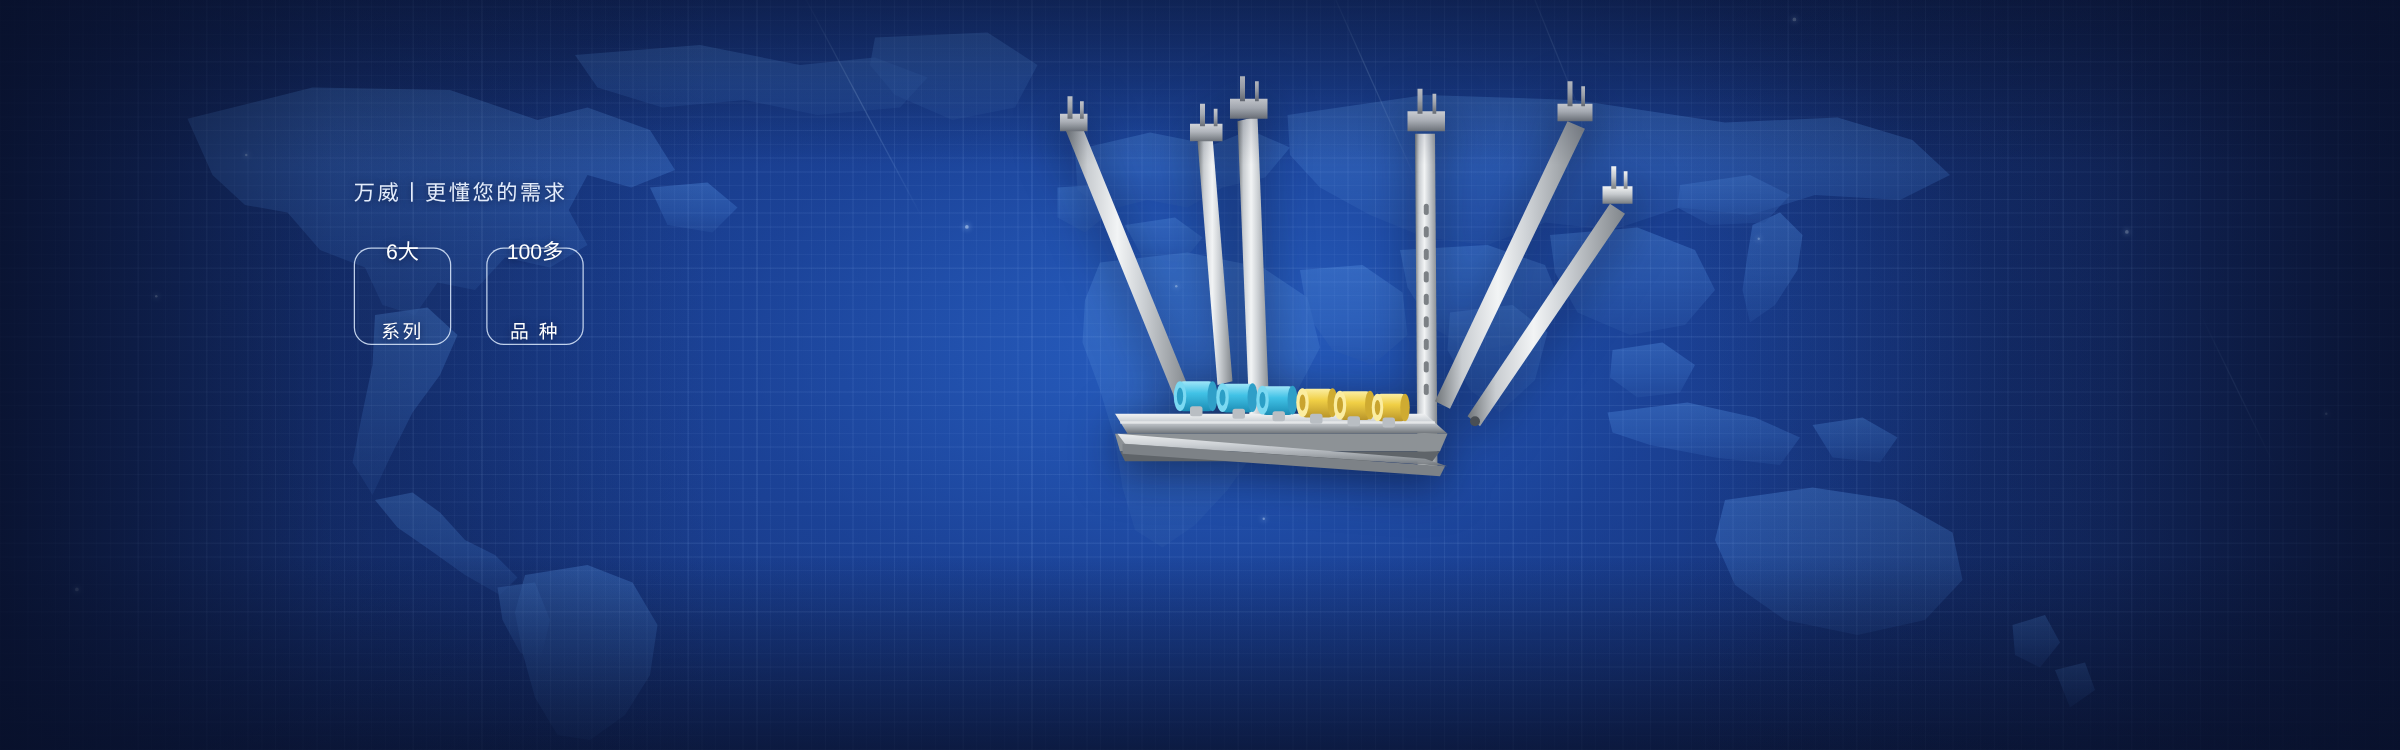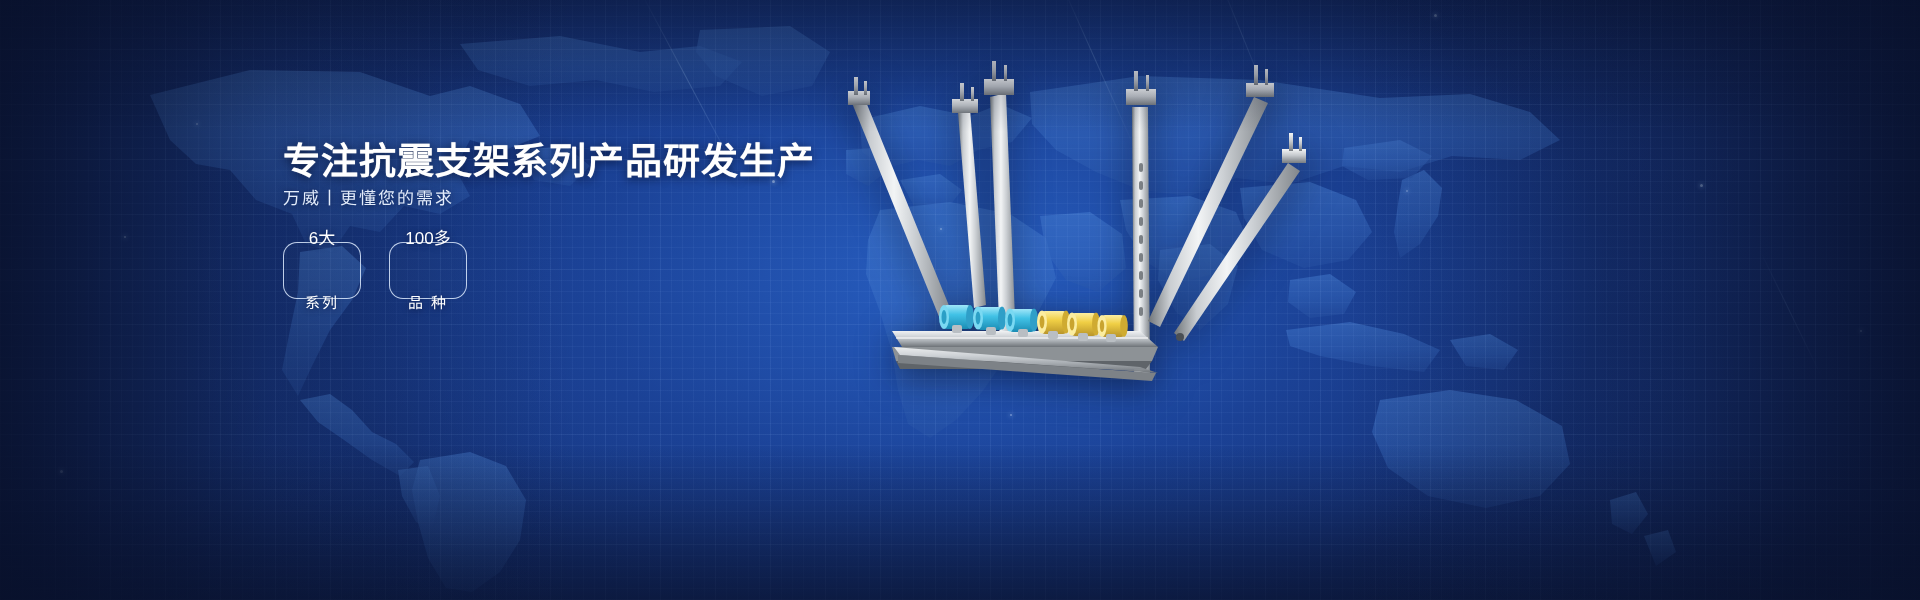--- a/index.html
+++ b/index.html
@@ -60,25 +60,25 @@
   }
   .subline{
     font-size:17px;
     color:#e3ecfb;
     letter-spacing:2px;
     text-shadow:0 1px 6px rgba(4,12,40,.6);
   }
 
   .badges{ margin-top:33px; display:flex; gap:28px; }
   .badge{
-    width:78px; height:57px;
+    width:78px; height:78px;
     border:1px solid rgba(222,236,255,.85);
     border-radius:14px;
     display:flex; flex-direction:column;
-    align-items:center; justify-content:center;
+    align-items:center; justify-content:flex-end;
     color:#ffffff;
     line-height:1.28;
     text-shadow:0 1px 6px rgba(4,12,40,.6);
     background:rgba(255,255,255,0.012);
   }
   .badge .l1{ font-size:17px; letter-spacing:0px; }
   .badge .l2{ font-size:15px; letter-spacing:2px;margin-top:43px; }
 
   
   .product{ position:absolute; left:840px; top:55px; width:480px; height:360px; }
@@ -309,21 +309,20 @@
           <rect x="238" y="278" width="10" height="8" rx="2"></rect>
           <rect x="266" y="279" width="10" height="8" rx="2"></rect>
         </g>
       </g>
     </svg>
   </div>
 
   <div class="vignette"></div>
 
   <div class="copy">
-    <div class="headline">专注抗震支架系列产品研发生产</div>
     <div class="subline">万威丨更懂您的需求</div>
 
     <div class="badges">
       <div class="badge">
         <span class="l1">6大</span>
         <span class="l2">系列</span>
       </div>
       <div class="badge">
         <span class="l1">100多</span>
         <span class="l2">品 种</span>

